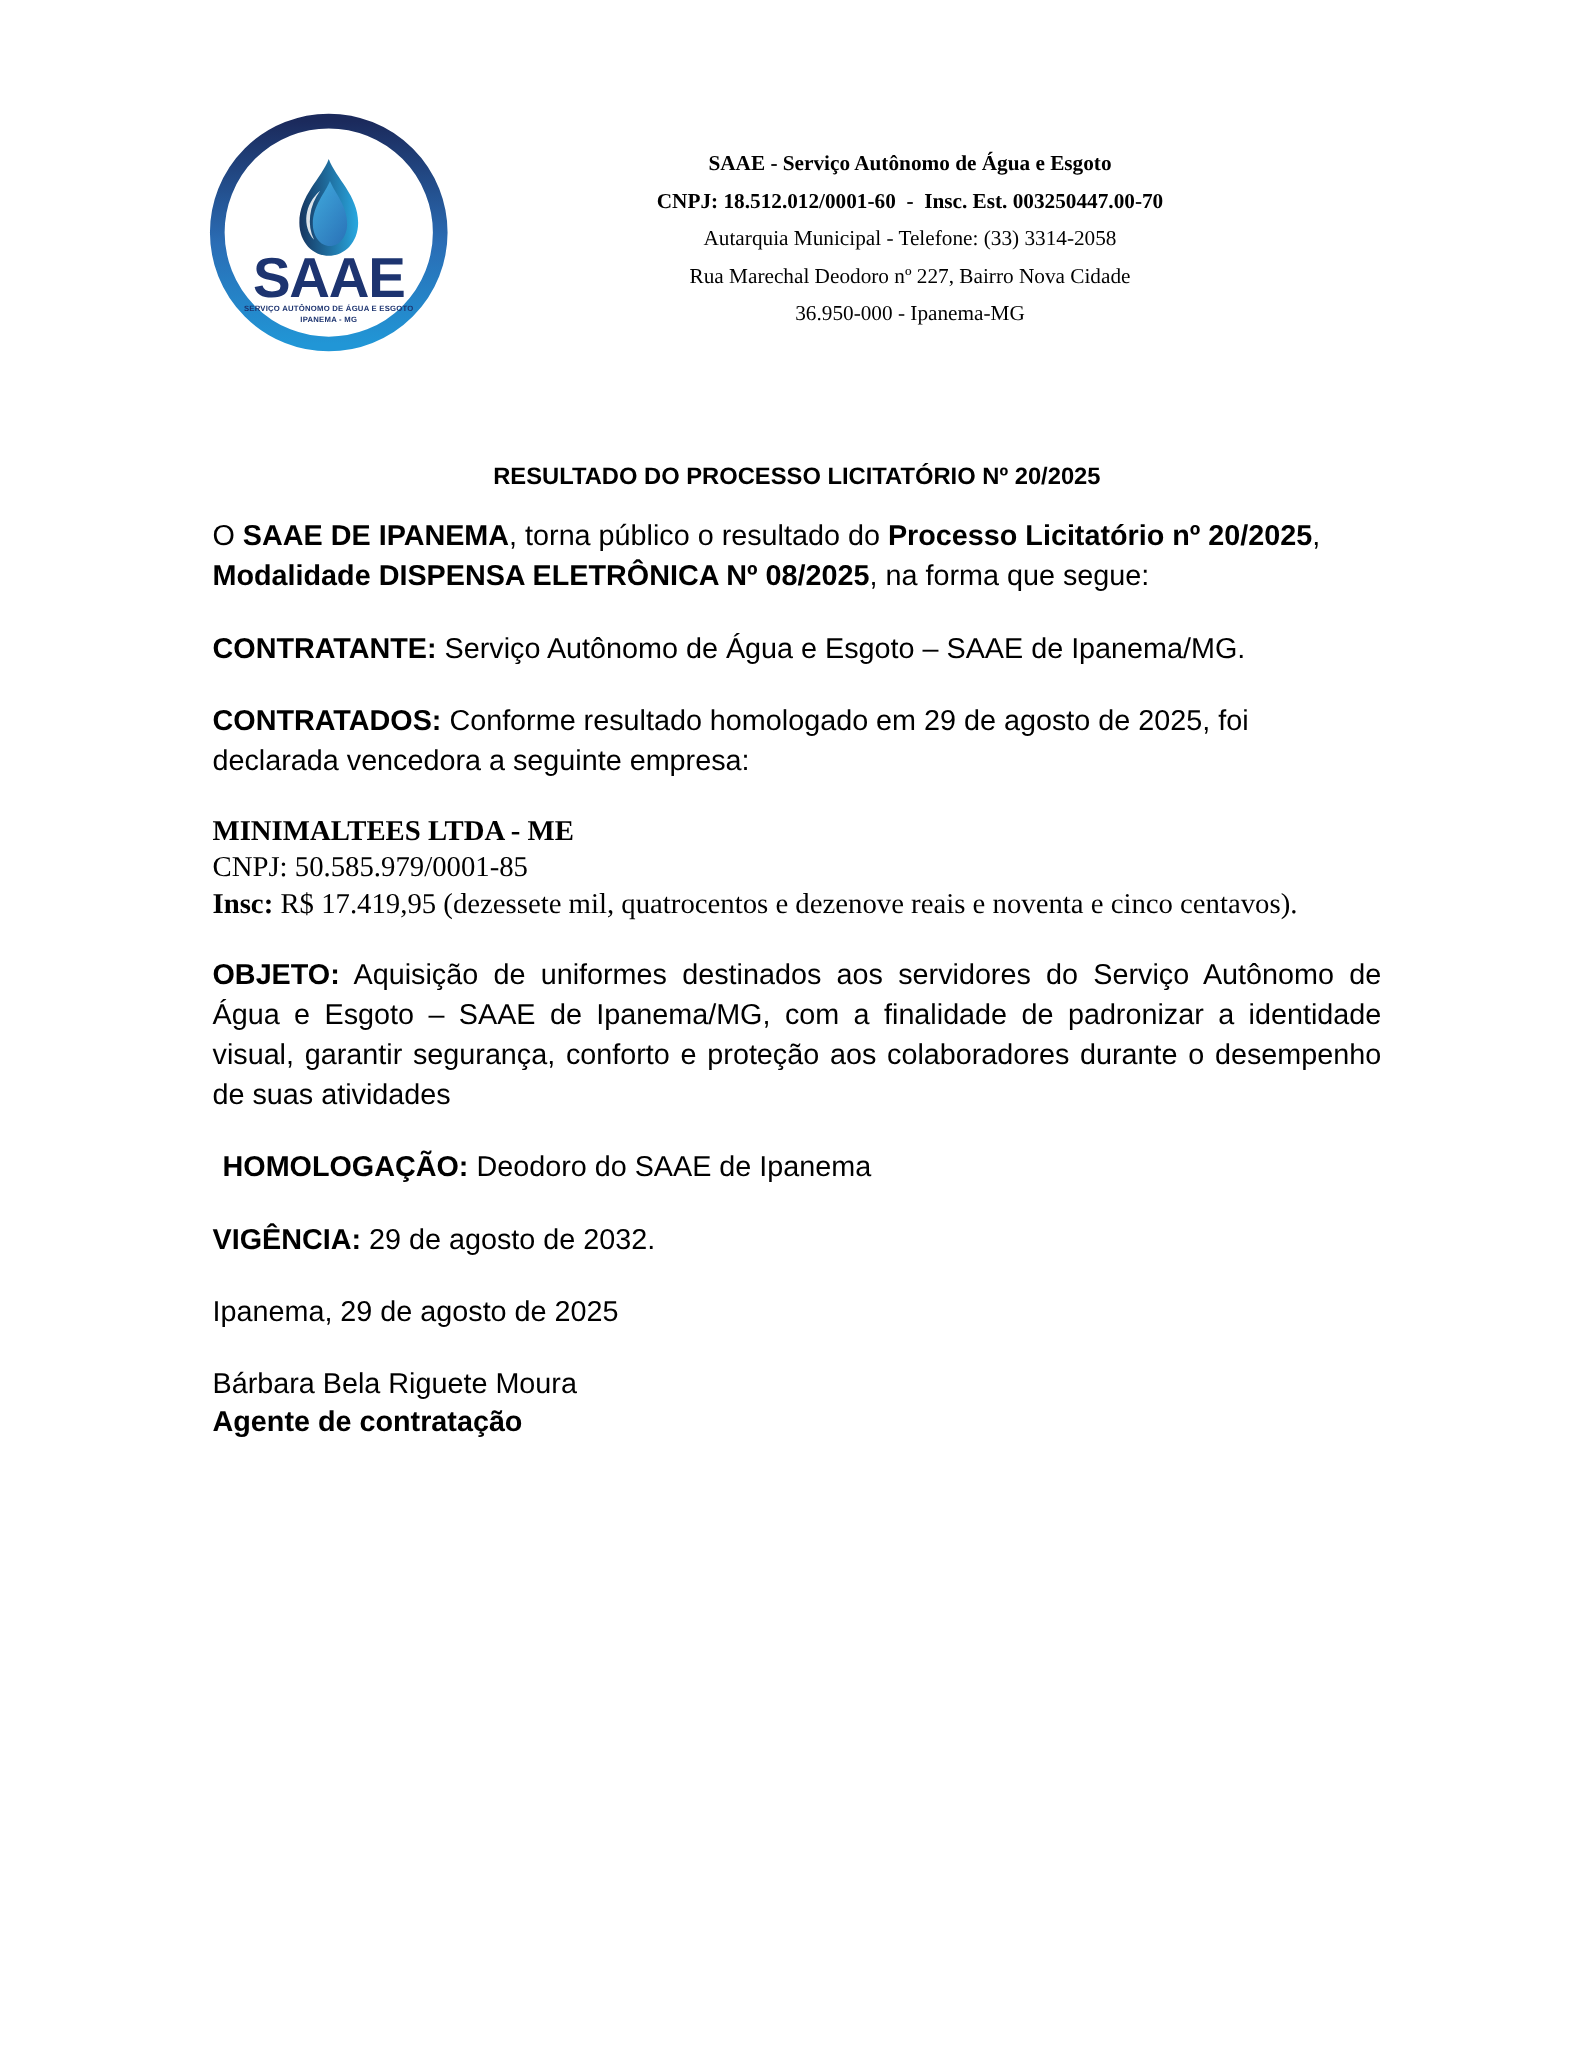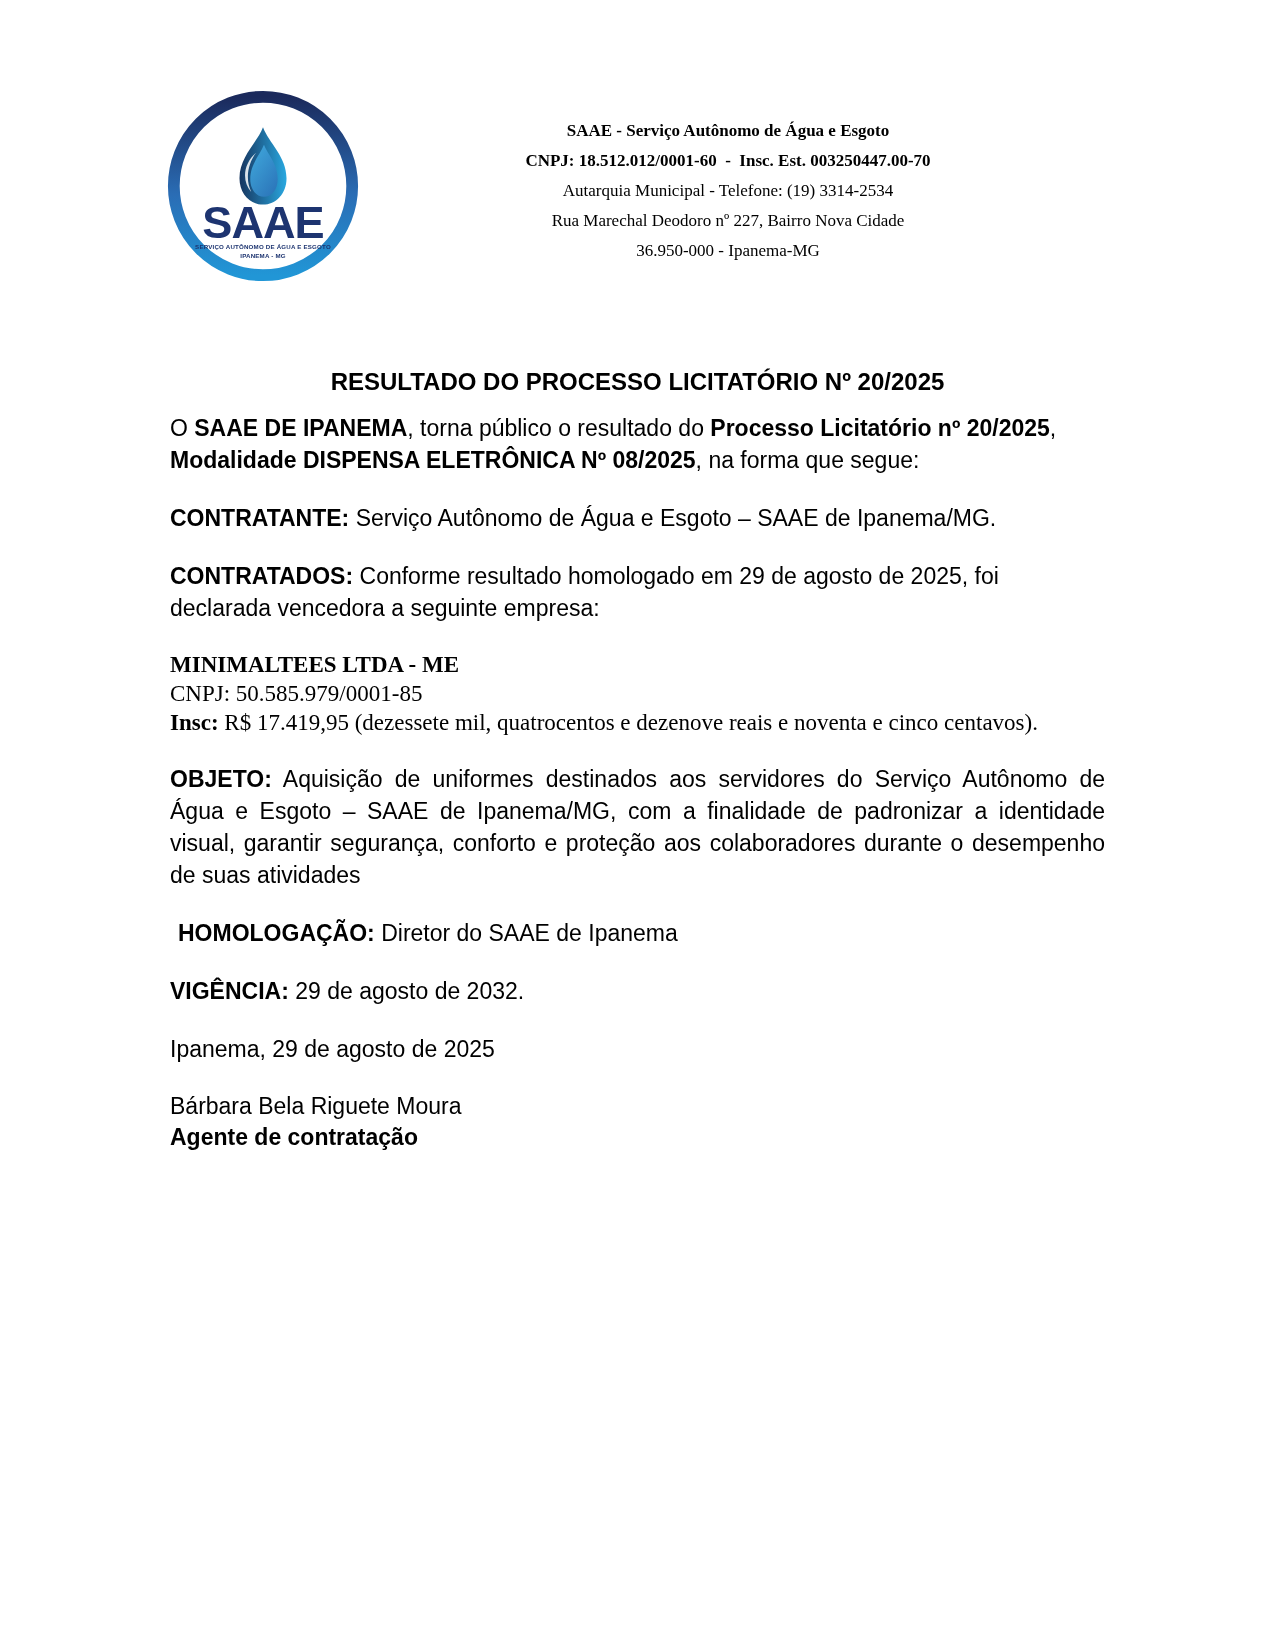--- a/index.html
+++ b/index.html
@@ -35,21 +35,21 @@
   }
   .header-text .h-bold { font-weight: bold; }
   .logo-subtitle {
     font-family: "Liberation Sans", sans-serif;
     font-weight: bold;
     letter-spacing: 0.2px;
   }
   
   .content { padding: 0 170px; }
   .doc-title {
-    font-size: 24px;
+    font-size: 19px;
     font-weight: bold;
     text-align: center;
     line-height: 32px;
     margin: 82px 0 14px 0;
   }
   .content p {
     font-size: 23px;
     line-height: 32px;
     margin: 1px 0 26px 0;
   }
@@ -95,42 +95,42 @@
         <path d="M101,58 C97,68 87,78 87,93 C87,103 93,111 101,111 C109,111 115,103 115,93 C115,78 105,68 101,58 Z" fill="url(#dropGradInner)" opacity="0.9"></path>
         <path d="M93,66 C84,78 82,94 88,106 C78,95 80,77 93,66 Z" fill="#ffffff" opacity="0.85"></path>
         <text x="100" y="153" text-anchor="middle" font-family="Liberation Sans, sans-serif" font-weight="bold" font-size="46" letter-spacing="-1" fill="#1d3470">SAAE</text>
         <text class="logo-subtitle" x="100" y="164" text-anchor="middle" font-size="6.3" fill="#1d3470">SERVIÇO AUTÔNOMO DE ÁGUA E ESGOTO</text>
         <text class="logo-subtitle" x="100" y="173" text-anchor="middle" font-size="6.3" fill="#1d3470">IPANEMA - MG</text>
       </svg>
     </div>
     <div class="header-text">
       <div class="h-bold">SAAE - Serviço Autônomo de Água e Esgoto</div>
       <div class="h-bold">CNPJ: 18.512.012/0001-60&nbsp;&nbsp;-&nbsp;&nbsp;Insc. Est. 003250447.00-70</div>
-      <div>Autarquia Municipal - Telefone: (19) 3314-2534</div>
+      <div>Autarquia Municipal - Telefone: (33) 3314-2058</div>
       <div>Rua Marechal Deodoro nº 227, Bairro Nova Cidade</div>
       <div>36.950-000 - Ipanema-MG</div>
     </div>
   </div>
 
   <div class="content">
 
     <h1 class="doc-title">RESULTADO DO PROCESSO LICITATÓRIO Nº 20/2025</h1>
 
     <p><span>O </span><span class="label">SAAE DE IPANEMA</span><span>, torna público o resultado do </span><span class="label">Processo Licitatório nº 20/2025</span><span>, </span><span class="label">Modalidade DISPENSA ELETRÔNICA Nº 08/2025</span><span>, na forma que segue:</span></p>
 
     <p><span class="label">CONTRATANTE:</span><span> Serviço Autônomo de Água e Esgoto – SAAE de Ipanema/MG.</span></p>
 
     <p><span class="label">CONTRATADOS:</span><span> Conforme resultado homologado em 29 de agosto de 2025, foi declarada vencedora a seguinte empresa:</span></p>
 
     <p class="serif-block"><span class="label">MINIMALTEES LTDA - ME</span><br><span>CNPJ: 50.585.979/0001-85</span><br><span class="label">Insc:</span><span> R$ 17.419,95 (dezessete mil, quatrocentos e dezenove reais e noventa e cinco centavos).</span></p>
 
     <p class="justify"><span class="label">OBJETO:</span><span> Aquisição de uniformes destinados aos servidores do Serviço Autônomo de Água e Esgoto – SAAE de Ipanema/MG, com a finalidade de padronizar a identidade visual, garantir segurança, conforto e proteção aos colaboradores durante o desempenho de suas atividades</span></p>
 
 
-    <p class="p-homologacao"><span class="label">HOMOLOGAÇÃO:</span><span> Diretor do SAAE de Ipanema</span></p>
+    <p class="p-homologacao"><span class="label">HOMOLOGAÇÃO:</span><span> Deodoro do SAAE de Ipanema</span></p>
 
     <p><span class="label">VIGÊNCIA:</span><span> 29 de agosto de 2032.</span></p>
 
     <p>Ipanema, 29 de agosto de 2025</p>
 
     <p class="p-signature"><span>Bárbara Bela Riguete Moura</span><br><span class="label">Agente de contratação</span></p>
 
   </div>
 </div>
 

